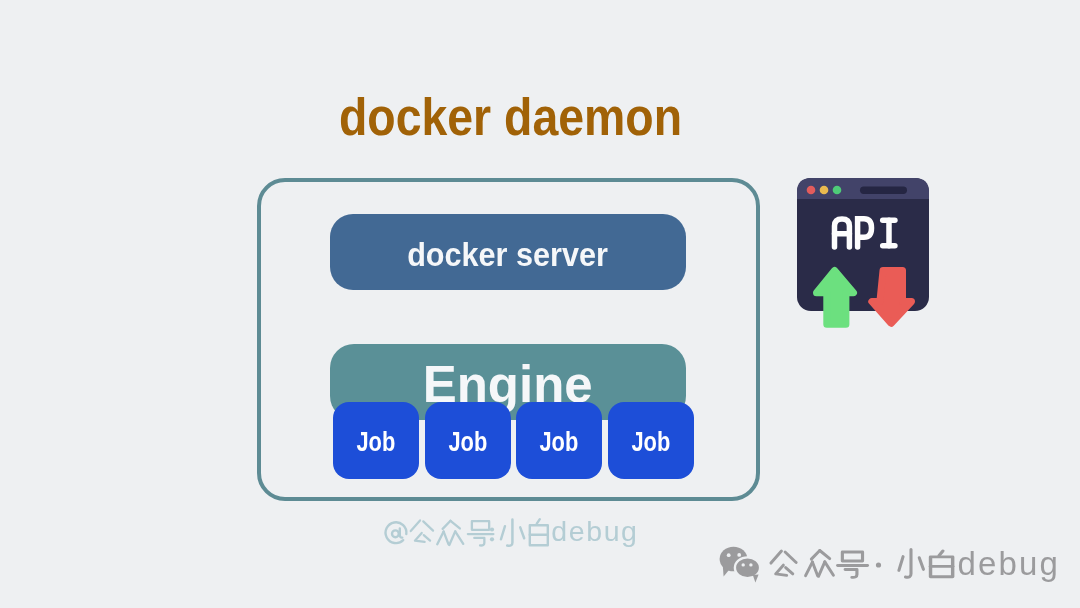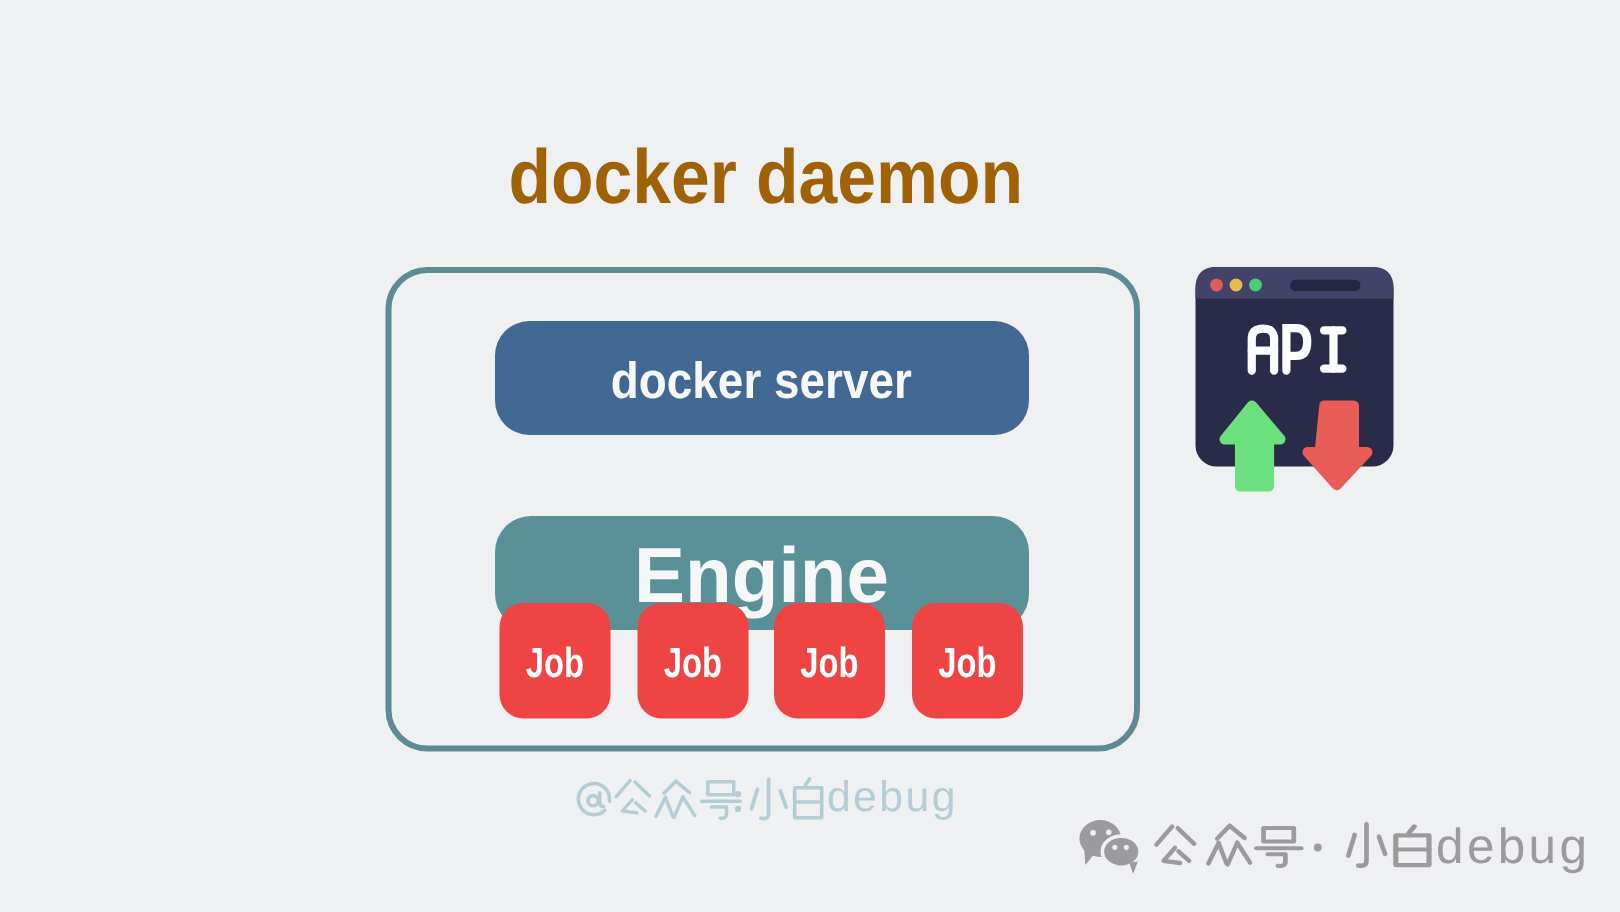--- a/index.html
+++ b/index.html
@@ -29,22 +29,22 @@
     color:#f5f7f9; font-size:34px; font-weight:bold;
   }
   .server > span { transform:scaleX(0.9); }
   .engine {
     left:330px; top:310px; width:356px; height:76px; padding-top:3px;
     background:#5a9097; border-radius:24px;
     color:#f5f7f9; font-size:52px; font-weight:bold;margin-top:34px;
   }
   .engine > span { transform:scaleX(0.98); }
   .job {
-    top:402px; width:74px; height:77px; padding-top:3px;
-    background:#ef4444; border-radius:16px;
+    top:402px; width:86px; height:77px; padding-top:3px;
+    background:#1d4ed8; border-radius:16px;
     color:#fff; font-size:28px; font-weight:bold;
   }
   .job > span { transform:scaleX(0.78); }
   svg.abs { position:absolute; display:block; }
   text { font-family:"Liberation Sans", sans-serif; }
 </style>
 </head>
 <body>
   <div class="box title">
     <span>docker daemon</span>

